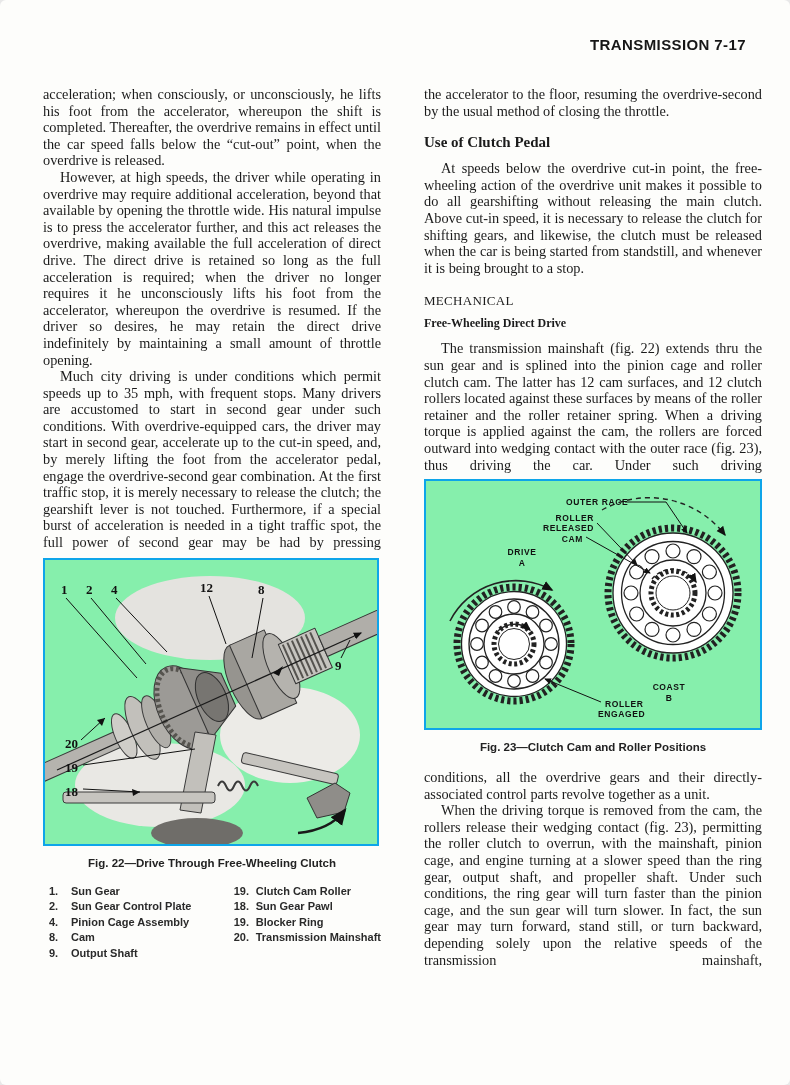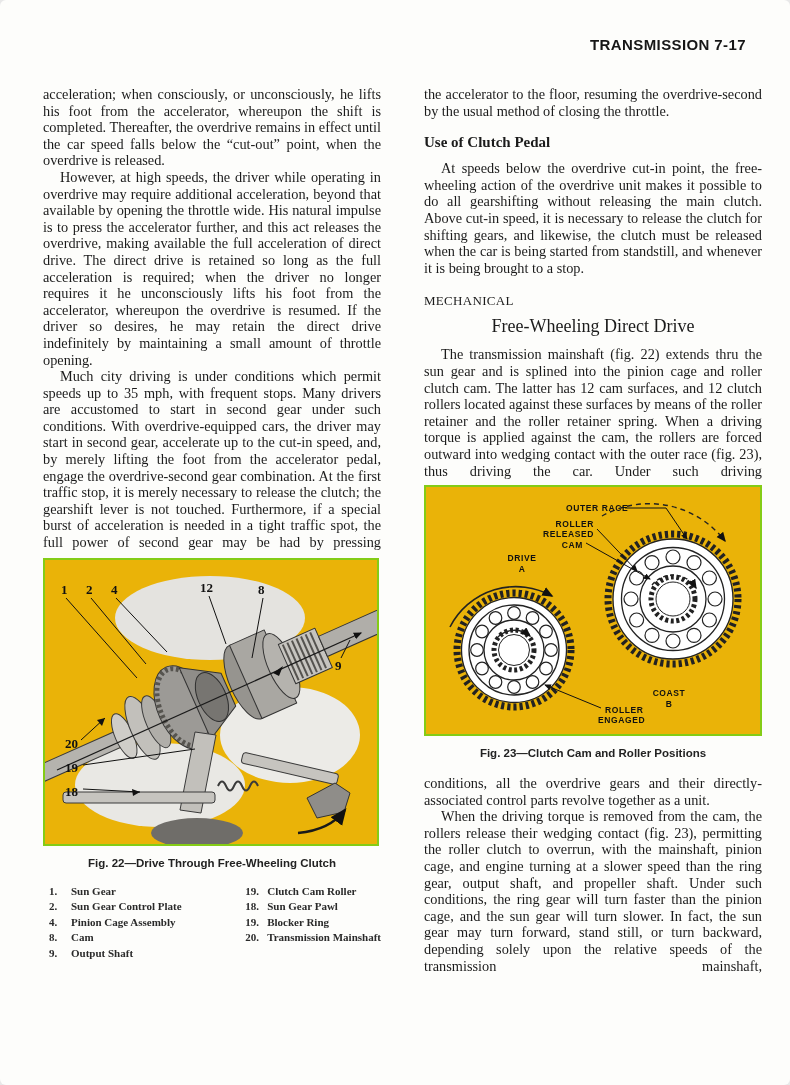--- a/index.html
+++ b/index.html
@@ -8,27 +8,27 @@
   .hdr{position:absolute;top:36px;right:44px;font-family:"Liberation Sans",sans-serif;
        font-weight:bold;font-size:15px;letter-spacing:.4px;color:#161616;}
   .col{position:absolute;top:86px;width:338px;}
   .col-l{left:43px;}
   .col-r{left:424px;}
   p.body{margin:0;font-size:14.3px;line-height:16.6px;text-align:justify;}
   p.ind{text-indent:17px;}
   p.jlast{text-align-last:justify;}
   h3.sub{margin:15px 0 9px;font-size:15px;font-weight:bold;}
   h2.mech{margin:17px 0 0;font-size:13px;font-weight:normal;letter-spacing:.3px;}
-  h3.sub2{margin:7px 0 9px;font-size:18px;font-weight:normal;text-align:center;}
-  .figbox{box-sizing:border-box;border:2px solid #84cc16;background:#eab308;}
+  h3.sub2{margin:7px 0 9px;font-size:12px;font-weight:bold;}
+  .figbox{box-sizing:border-box;border:2px solid #0ea5e9;background:#86efac;}
   #fig22box{margin-top:7px;width:336px;height:288px;}
   #fig23box{margin-top:6px;width:338px;height:251px;}
   .figcap{margin:11px 0 0;text-align:center;font-family:"Liberation Sans",sans-serif;
           font-weight:bold;font-size:11.5px;color:#222;}
-  .parts{display:flex;margin-top:15px;font-family:Liberation Serif, serif;
+  .parts{display:flex;margin-top:15px;font-family:Liberation Sans, sans-serif;
          font-weight:bold;font-size:11px;line-height:15.5px;color:#2a2a2a;gap:20px;}
   .pcol1{width:185px;padding-left:6px;}
   .pcol2{flex:1;}
   .part{white-space:nowrap;}
   .pnum{display:inline-block;min-width:22px;}
   svg text.callout{font-family:"Liberation Serif",serif;font-weight:bold;font-size:13px;fill:#111;}
   svg text.lab{font-family:"Liberation Sans",sans-serif;font-weight:bold;font-size:8.5px;
                letter-spacing:.6px;fill:#111;}
 </style>
 </head>

